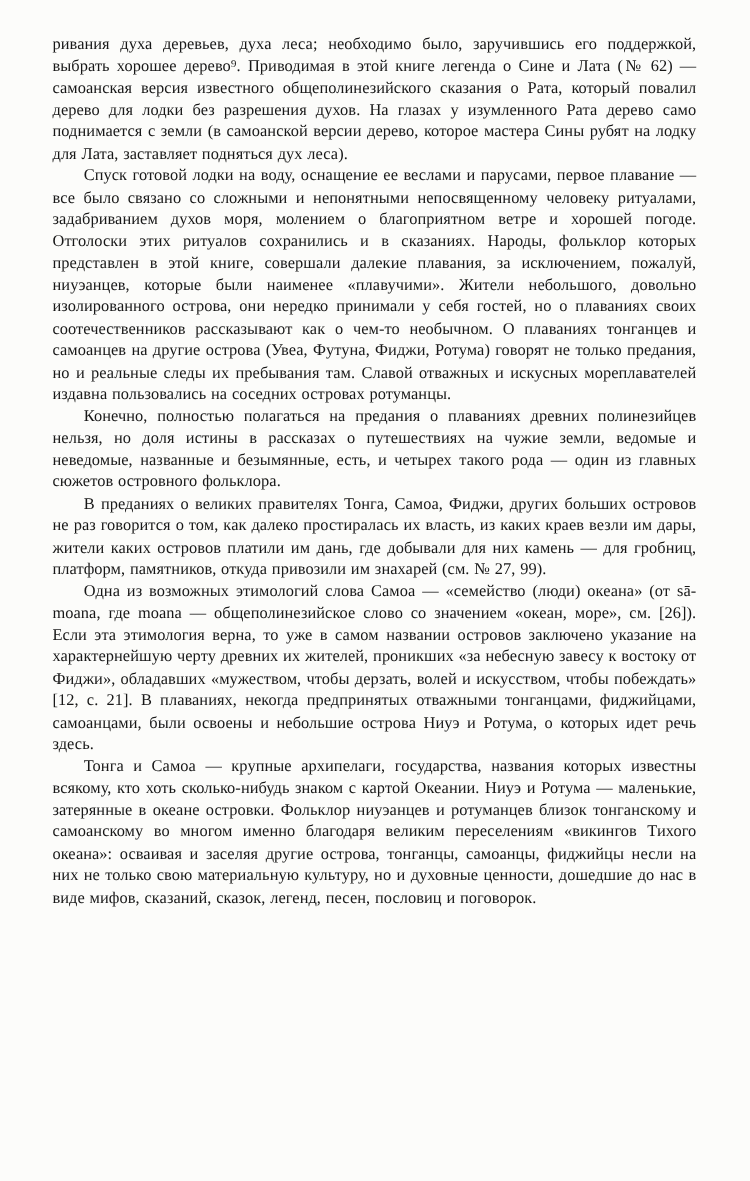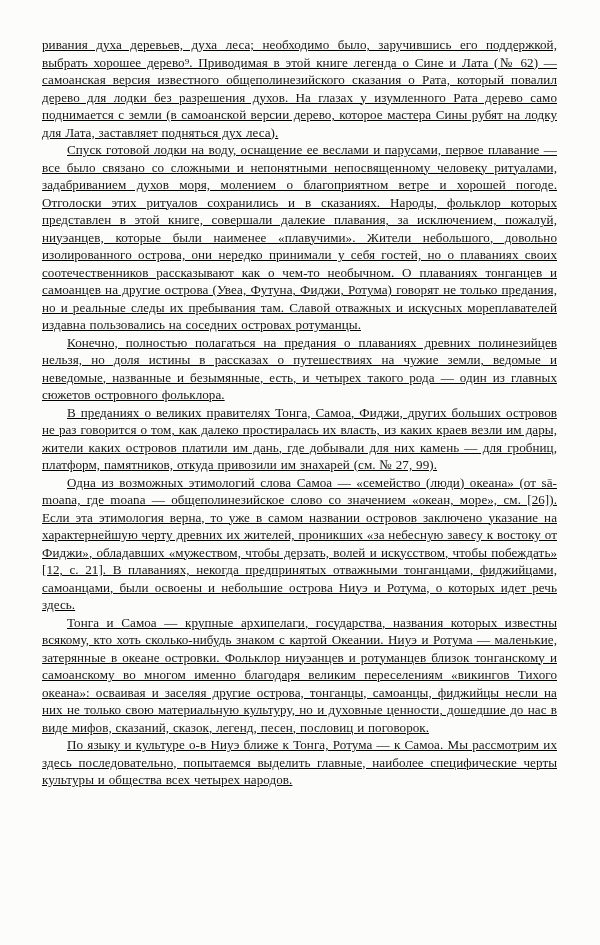--- a/index.html
+++ b/index.html
@@ -9,23 +9,22 @@
   body {
     width: 600px;
     height: 945px;
     background: #fcfcfa;
     overflow: hidden;
   }
   .page {
     box-sizing: border-box;
     width: 600px;
     height: 945px;
-    padding: 36px 43px 0 42px;
+    padding: 26px 43px 0 42px;
     background: #fcfcfa;
-    text-decoration: underline;
   }
   .page p {
     margin: 0;
     font-family: "Liberation Serif", "DejaVu Serif", serif;
     font-size: 13.1px;
     line-height: 17.5px;
     color: #171717;
     text-align: justify;
     text-indent: 25px;
     letter-spacing: 0.05px;
@@ -38,14 +37,13 @@
 </head>
 <body>
 
 <div class="page">
   <p class="no-indent">ривания духа деревьев, духа леса; необходимо было, заручившись его поддержкой, выбрать хорошее дерево⁹. Приводимая в этой книге легенда о Сине и Лата (№ 62) — самоанская версия известного общеполинезийского сказания о Рата, который повалил дерево для лодки без разрешения духов. На глазах у изумленного Рата дерево само поднимается с земли (в самоанской версии дерево, которое мастера Сины рубят на лодку для Лата, заставляет подняться дух леса).</p>
   <p>Спуск готовой лодки на воду, оснащение ее веслами и парусами, первое плавание — все было связано со сложными и непонятными непосвященному человеку ритуалами, задабриванием духов моря, молением о благоприятном ветре и хорошей погоде. Отголоски этих ритуалов сохранились и в сказаниях. Народы, фольклор которых представлен в этой книге, совершали далекие плавания, за исключением, пожалуй, ниуэанцев, которые были наименее «плавучими». Жители небольшого, довольно изолированного острова, они нередко принимали у себя гостей, но о плаваниях своих соотечественников рассказывают как о чем-то необычном. О плаваниях тонганцев и самоанцев на другие острова (Увеа, Футуна, Фиджи, Ротума) говорят не только предания, но и реальные следы их пребывания там. Славой отважных и искусных мореплавателей издавна пользовались на соседних островах ротуманцы.</p>
   <p>Конечно, полностью полагаться на предания о плаваниях древних полинезийцев нельзя, но доля истины в рассказах о путешествиях на чужие земли, ведомые и неведомые, названные и безымянные, есть, и четырех такого рода — один из главных сюжетов островного фольклора.</p>
   <p>В преданиях о великих правителях Тонга, Самоа, Фиджи, других больших островов не раз говорится о том, как далеко простиралась их власть, из каких краев везли им дары, жители каких островов платили им дань, где добывали для них камень — для гробниц, платформ, памятников, откуда привозили им знахарей (см. № 27, 99).</p>
   <p>Одна из возможных этимологий слова Самоа — «семейство (люди) океана» (от sā-moana, где moana — общеполинезийское слово со значением «океан, море», см. [26]). Если эта этимология верна, то уже в самом названии островов заключено указание на характернейшую черту древних их жителей, проникших «за небесную завесу к востоку от Фиджи», обладавших «мужеством, чтобы дерзать, волей и искусством, чтобы побеждать» [12, с. 21]. В плаваниях, некогда предпринятых отважными тонганцами, фиджийцами, самоанцами, были освоены и небольшие острова Ниуэ и Ротума, о которых идет речь здесь.</p>
   <p>Тонга и Самоа — крупные архипелаги, государства, названия которых известны всякому, кто хоть сколько-нибудь знаком с картой Океании. Ниуэ и Ротума — маленькие, затерянные в океане островки. Фольклор ниуэанцев и ротуманцев близок тонганскому и самоанскому во многом именно благодаря великим переселениям «викингов Тихого океана»: осваивая и заселяя другие острова, тонганцы, самоанцы, фиджийцы несли на них не только свою материальную культуру, но и духовные ценности, дошедшие до нас в виде мифов, сказаний, сказок, легенд, песен, пословиц и поговорок.</p>
-  <p>По языку и культуре о-в Ниуэ ближе к Тонга, Ротума — к Самоа. Мы рассмотрим их здесь последовательно, попытаемся выделить главные, наиболее специфические черты культуры и общества всех четырех народов.</p>
 </div>
 
 </body></html>

